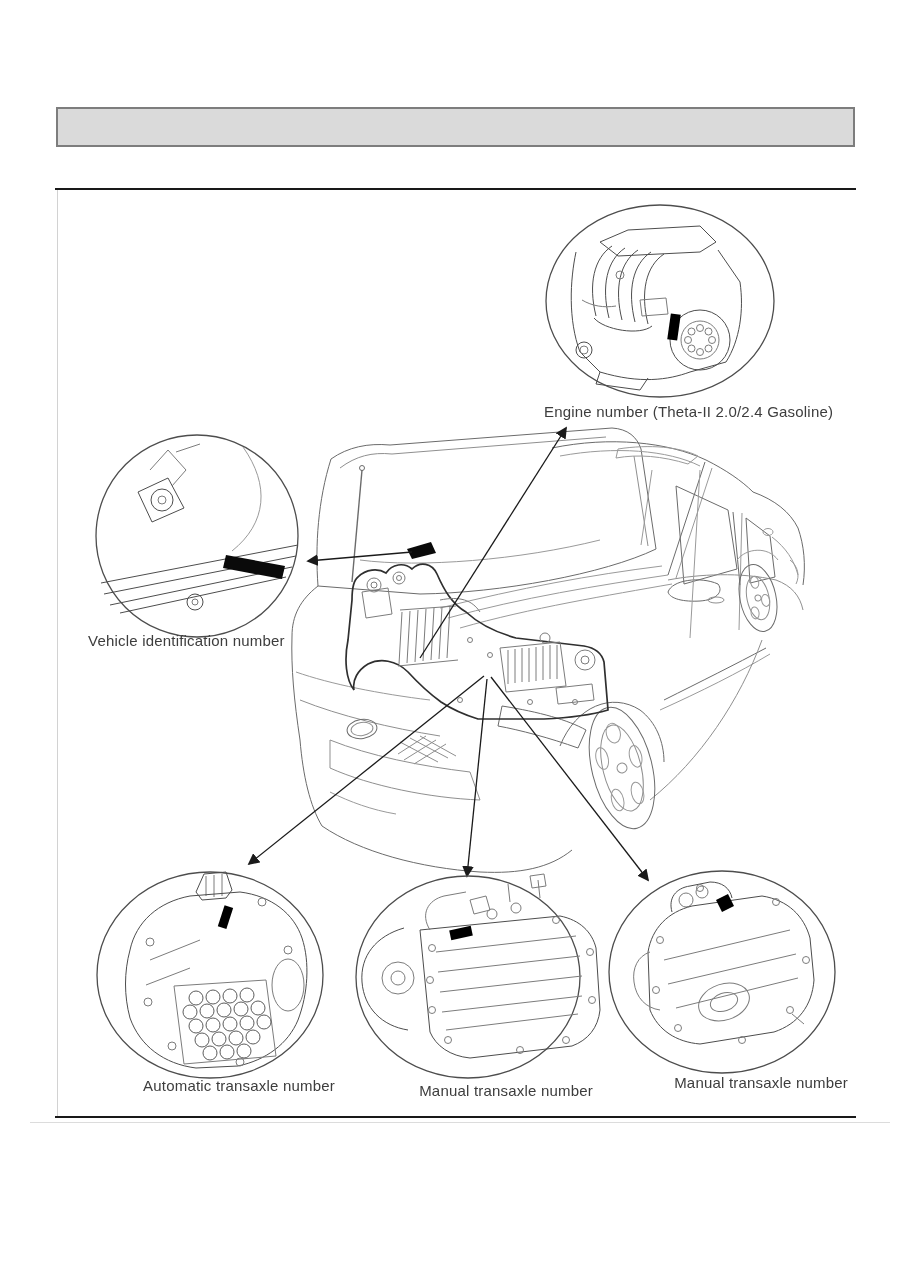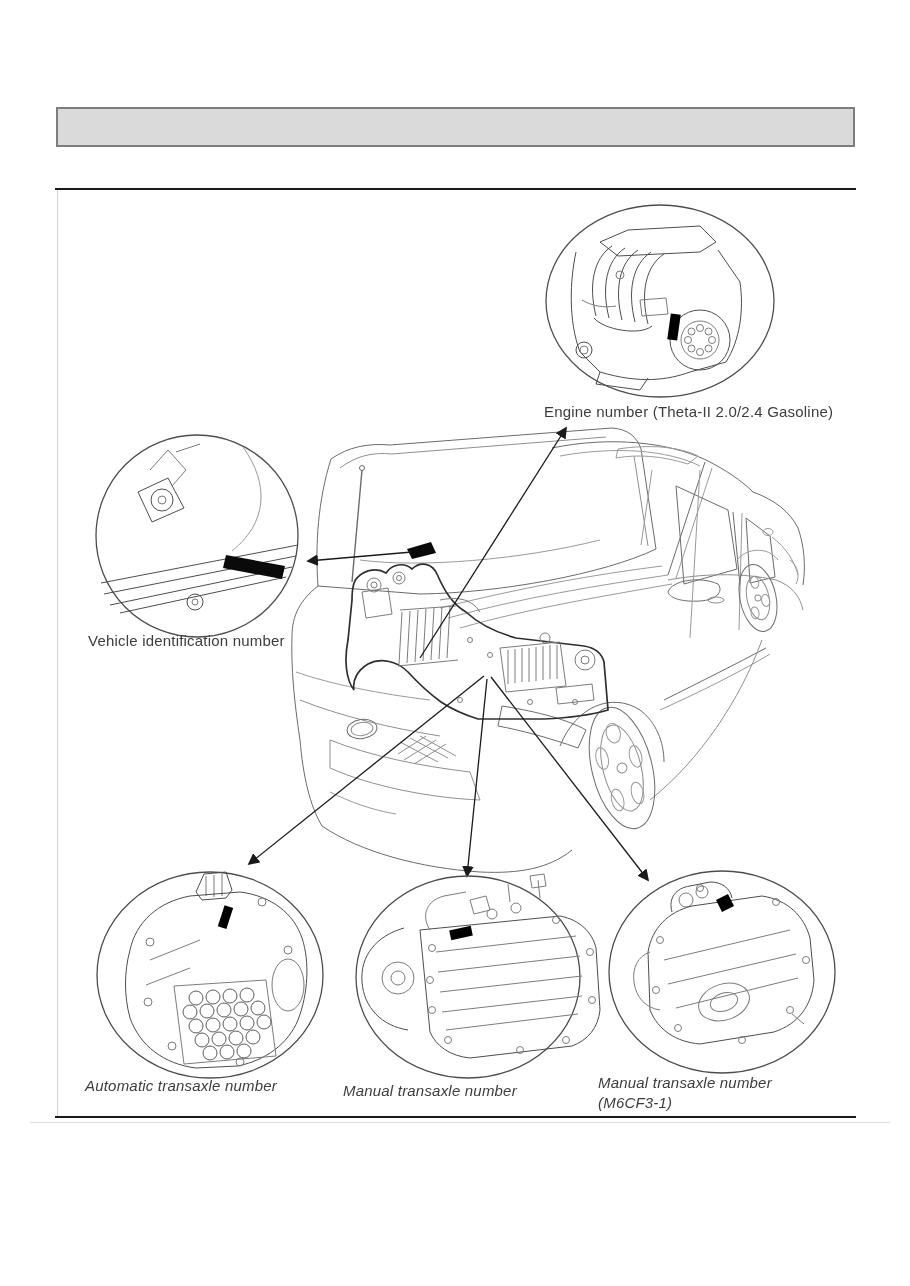--- a/index.html
+++ b/index.html
@@ -15,21 +15,21 @@
   }
   .rule-top{left:55px;top:188px;width:801px;height:2px;background:#191919;}
   .rule-bottom{left:55px;top:1116px;width:801px;height:2px;background:#191919;}
   .rule-bottom-faint{left:30px;top:1122px;width:860px;height:1px;background:#dcdcdc;}
   .border-left-faint{left:57px;top:190px;width:1px;height:926px;background:#d2d2d2;}
   .illustration{left:0;top:0;width:910px;height:1286px;}
   .cap{
     color:#3d3d3d;font-size:15px;letter-spacing:0.2px;line-height:20px;
     white-space:nowrap;
   }
-  .cap-center{text-align:left;white-space:normal;font-style:italic;}
+  .cap-center{text-align:right;white-space:normal;}
 </style>
 </head>
 <body>
 
 <div class="abs header-bar"></div>
 
 <div class="abs rule-top"></div>
 <div class="abs rule-bottom"></div>
 <div class="abs rule-bottom-faint"></div>
 <div class="abs border-left-faint"></div>
@@ -315,14 +315,13 @@
 <div class="abs cap cap-center" style="left:85px;top:1076px;width:250px;">
   <div>Automatic transaxle number</div>
 </div>
 
 <div class="abs cap cap-center" style="left:343px;top:1081px;width:250px;">
   <div>Manual transaxle number</div>
 </div>
 
 <div class="abs cap cap-center" style="left:598px;top:1073px;width:250px;">
   <div>Manual transaxle number</div>
-  <div>(M6CF3-1)</div>
 </div>
 
 </body></html>

